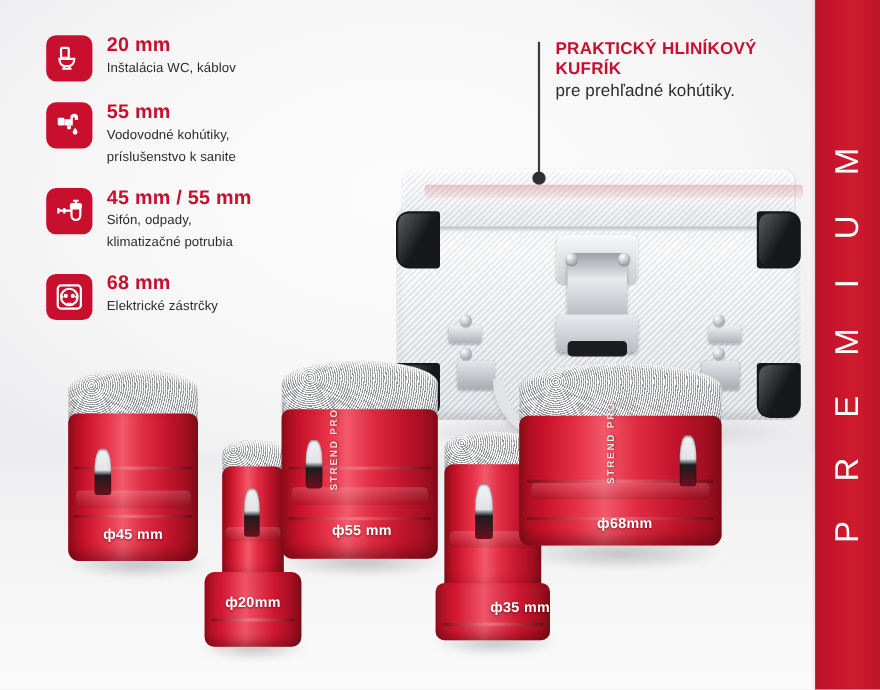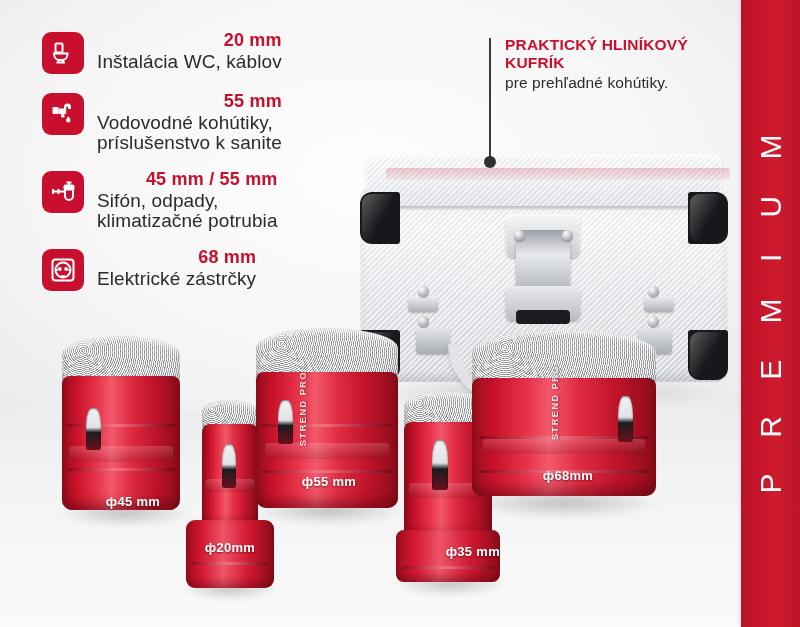--- a/index.html
+++ b/index.html
@@ -51,24 +51,24 @@
   .feat-icon {
     width:42px; height:42px; flex:0 0 42px;
     background:#c8102e; border-radius:9px;
     margin-right:13px; margin-top:2px;
     display:flex; align-items:center; justify-content:center;
   }
   .feat-icon svg { display:block; }
   .feat-body { padding-top:0px; }
   .feat-size {
     color:#c8102e; font-size:18px; font-weight:bold;
-    line-height:20px; letter-spacing:.2px;text-align:right;
+    line-height:20px; letter-spacing:.2px;
   }
   .feat-desc {
-    color:#2b2b2f; font-size:19px; line-height:19.5px;
+    color:#2b2b2f; font-size:12px; line-height:19.5px;
     letter-spacing:.1px; margin-top:2px; white-space:pre-line;
   }
 
   
   #callout { position:absolute; left:505px; top:36px; width:240px; z-index:36; }
   #callout-title {
     color:#c8102e; font-size:15.5px; font-weight:bold;
     line-height:17.5px; letter-spacing:.2px; white-space:pre-line;
   }
   #callout-sub {
@@ -279,21 +279,21 @@
   </div>
 
   <div class="bit-shadow" style="left:60px; top:500px; width:130px; height:26px;"></div>
   <div class="bit" style="left:62px; top:336px; width:118px; height:176px;">
     <div class="crown" style="width:118px; height:56px;"></div>
     <div class="body" style="top:40px; width:118px; height:134px;">
       <div class="ring" style="top:48px;"></div>
       <div class="ring" style="top:92px;"></div>
     </div>
     <div class="slot" style="left:24px; top:72px; width:15px; height:42px;"></div>
-    <div class="label" style="left:0; top:158px; width:118px;margin-left:12px;">ф45 mm</div>
+    <div class="label" style="left:0; top:142px; width:118px;">ф45 mm</div>
   </div>
 
   <div class="bit-shadow" style="left:182px; top:578px; width:96px; height:22px;"></div>
   <div class="bit" style="left:186px; top:400px; width:88px; height:190px;">
     <div class="crown" style="left:16px; width:56px; height:34px;"></div>
     <div class="body" style="left:16px; top:24px; width:56px; height:106px;"></div>
     <div class="slot" style="left:36px; top:44px; width:14px; height:44px;"></div>
     <div class="shank" style="left:0; top:120px; width:88px; height:68px; border-radius:9px;"></div>
     <div class="ring" style="left:6px; width:76px; top:162px;"></div>
     <div class="label" style="left:0; top:140px; width:88px;">ф20mm</div>

